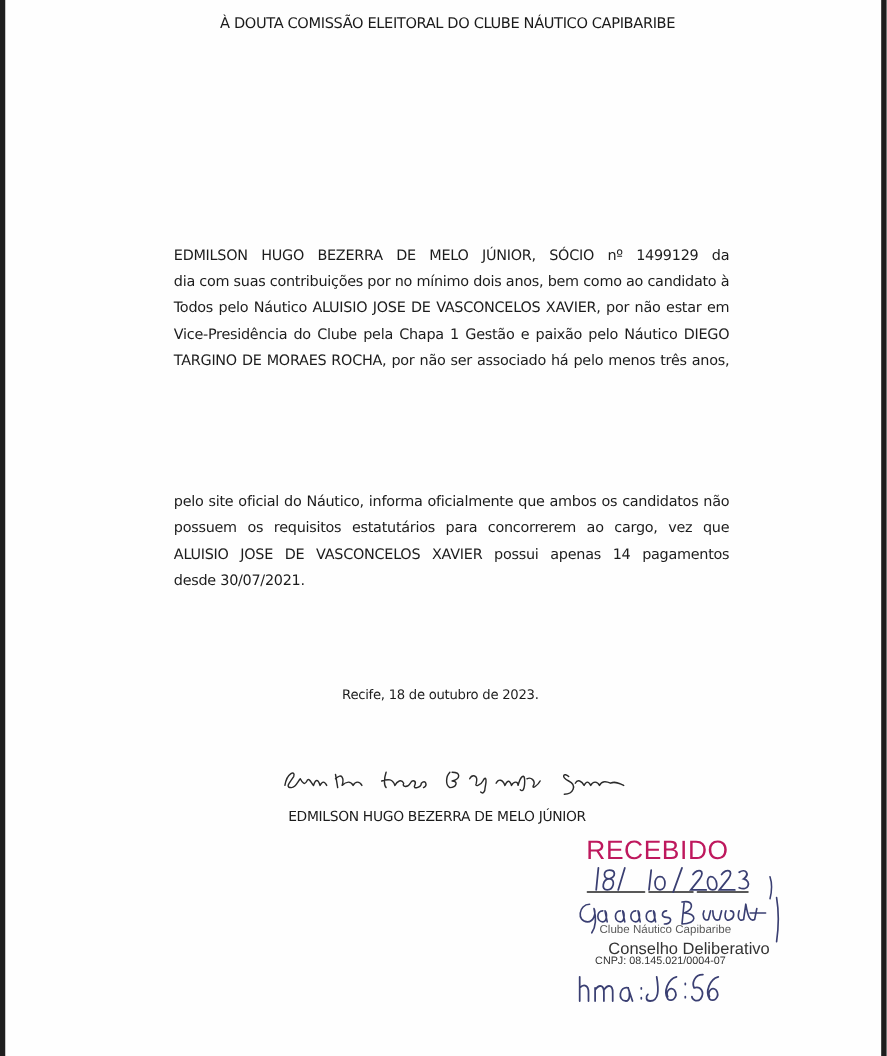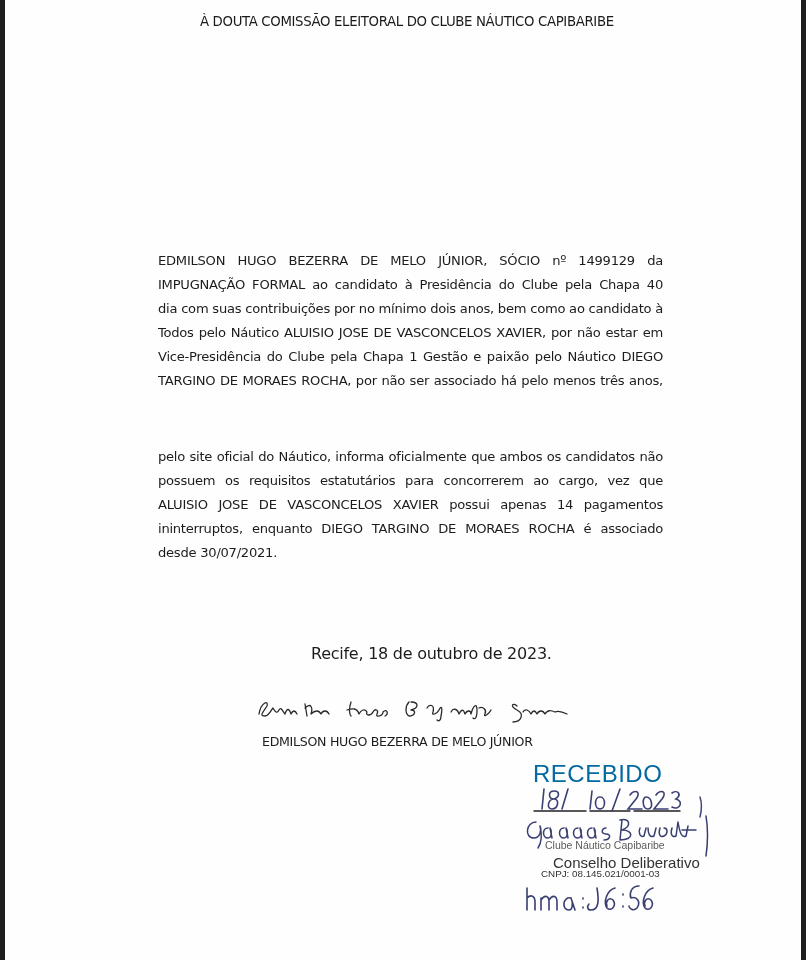--- a/index.html
+++ b/index.html
@@ -37,39 +37,39 @@
       letter-spacing: -0.25px;
       color: #1c1c1c;
     }
     .para .line {
       display: block;
       text-align: justify;
       text-align-last: justify;
       white-space: nowrap;
     }
     .para .line.last { text-align-last: left; }
-    .p1 { top: 221px; margin-top: 28px; }
+    .p1 { top: 221px; }
     .p2 { top: 445px; }
     .place-date {
-      position: absolute; left: 311px; top: 644px;
-      font-size: 16px; letter-spacing: -0.25px;
+      position: absolute; left: 311px; top: 624px;
+      font-size: 12px; letter-spacing: -0.25px;
       white-space: nowrap;
     }
     .signature {
       position: absolute; left: 255px; top: 692px; width: 370px; height: 34px;
     }
     .signer-name {
       position: absolute; left: 262px; top: 734px;
       font-size: 12.6px; letter-spacing: -0.3px;
       white-space: nowrap;
     }
     .stamp-title {
       position: absolute; left: 533px; top: 760px;
       font-family: "Liberation Sans", sans-serif;
-      font-size: 24px; color: #0369a1;
+      font-size: 24px; color: #be185d;
       letter-spacing: 0.5px;
       white-space: nowrap;
     }
     .stamp-date {
       position: absolute; left: 530px; top: 783px; width: 170px; height: 34px;
     }
     .stamp-sign {
       position: absolute; left: 520px; top: 812px; width: 200px; height: 48px;
     }
     .stamp-club {
@@ -97,32 +97,30 @@
 
 <div class="edge-left"></div>
 <div class="edge-right"></div>
 
 <div class="page"></div>
 
 <div class="heading">À DOUTA COMISSÃO ELEITORAL DO CLUBE NÁUTICO CAPIBARIBE</div>
 
 <div class="para p1">
   <span class="line">EDMILSON HUGO BEZERRA DE MELO JÚNIOR, SÓCIO nº 1499129 da</span>
-  <span class="line">IMPUGNAÇÃO FORMAL ao candidato à Presidência do Clube pela Chapa 40</span>
   <span class="line">dia com suas contribuições por no mínimo dois anos, bem como ao candidato à</span>
   <span class="line">Todos pelo Náutico ALUISIO JOSE DE VASCONCELOS XAVIER, por não estar em</span>
   <span class="line">Vice-Presidência do Clube pela Chapa 1 Gestão e paixão pelo Náutico DIEGO</span>
   <span class="line">TARGINO DE MORAES ROCHA, por não ser associado há pelo menos três anos,</span>
 </div>
 
 <div class="para p2">
   <span class="line">pelo site oficial do Náutico, informa oficialmente que ambos os candidatos não</span>
   <span class="line">possuem os requisitos estatutários para concorrerem ao cargo, vez que</span>
   <span class="line">ALUISIO JOSE DE VASCONCELOS XAVIER possui apenas 14 pagamentos</span>
-  <span class="line">ininterruptos, enquanto DIEGO TARGINO DE MORAES ROCHA é associado</span>
   <span class="line last">desde 30/07/2021.</span>
 </div>
 
 <div class="place-date">Recife, 18 de outubro de 2023.</div>
 
 <div class="signature" title="Edmilson Hugo Bezerra de Melo Júnior">
   <svg width="370" height="34" viewBox="0 0 370 34">
     <g fill="none" stroke="#2a2a2a" stroke-width="1.3" stroke-linecap="round" stroke-linejoin="round">
       <path d="M4 22 C6 10, 14 8, 12 14 C8 20, 4 24, 10 24 C14 24, 16 18, 18 16 C20 20, 22 22, 24 18 C26 14, 28 20, 30 22 C32 16, 34 16, 36 22 C38 18, 40 18, 42 22"></path>
       <path d="M50 12 L52 24 M50 16 C56 10, 58 16, 56 22 C60 18, 64 18, 66 22 C68 18, 72 18, 74 22"></path>
@@ -172,21 +170,21 @@
       <path d="M100 8 C110 6, 112 14, 102 18 C114 18, 114 28, 100 28 L102 8"></path>
       <path d="M120 16 C118 20, 120 26, 124 24 L126 16 M128 16 C128 22, 130 26, 134 24 L136 16 M140 16 C138 22, 140 26, 144 24 C148 22, 148 16, 144 16"></path>
       <path d="M152 16 C150 22, 152 26, 156 24 L158 10 C160 22, 162 26, 166 24 L168 14 M162 18 H176"></path>
       <path d="M186 4 C188 16, 188 30, 186 44"></path>
     </g>
   </svg>
 </div>
 
 <div class="stamp-club">Clube Náutico Capibaribe</div>
 <div class="stamp-council">Conselho Deliberativo</div>
-<div class="stamp-cnpj">CNPJ: 08.145.021/0001-03</div>
+<div class="stamp-cnpj">CNPJ: 08.145.021/0004-07</div>
 
 <div class="stamp-time" title="Hora: 16:56">
   <svg width="130" height="34" viewBox="0 0 130 34">
     <g fill="none" stroke="#3a3f72" stroke-width="1.6" stroke-linecap="round" stroke-linejoin="round">
       <path d="M4 8 L4 30 M4 18 C8 14, 12 16, 12 22 L12 30"></path>
       <path d="M18 18 L18 30 M18 20 C22 14, 26 16, 26 22 L26 30 M26 20 C30 14, 34 16, 34 22 L34 30"></path>
       <path d="M48 18 C40 16, 38 30, 46 30 C50 30, 50 22, 48 18 L52 30"></path>
       <path d="M60 18 L60 19 M60 27 L60 28"></path>
       <path d="M74 8 C76 20, 76 30, 68 30 C64 30, 64 26, 66 24"></path>
       <path d="M92 8 C84 10, 80 22, 84 28 C88 32, 94 26, 90 20 C86 16, 82 22, 84 26"></path>

